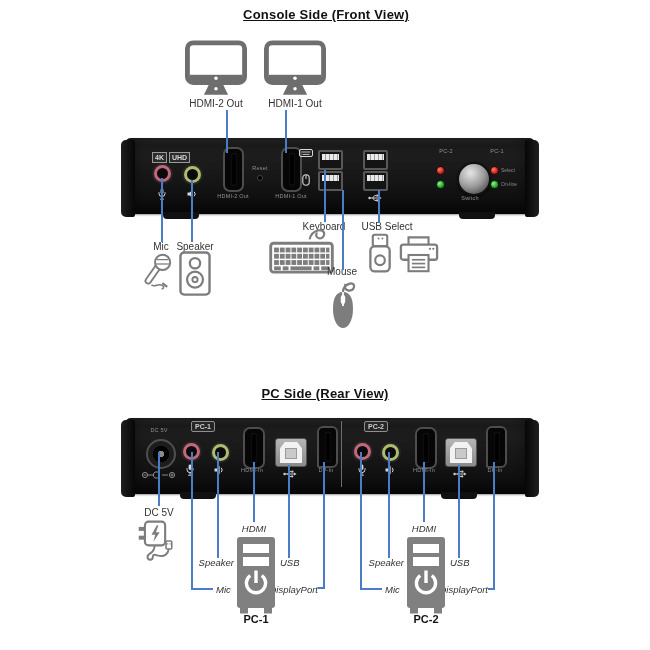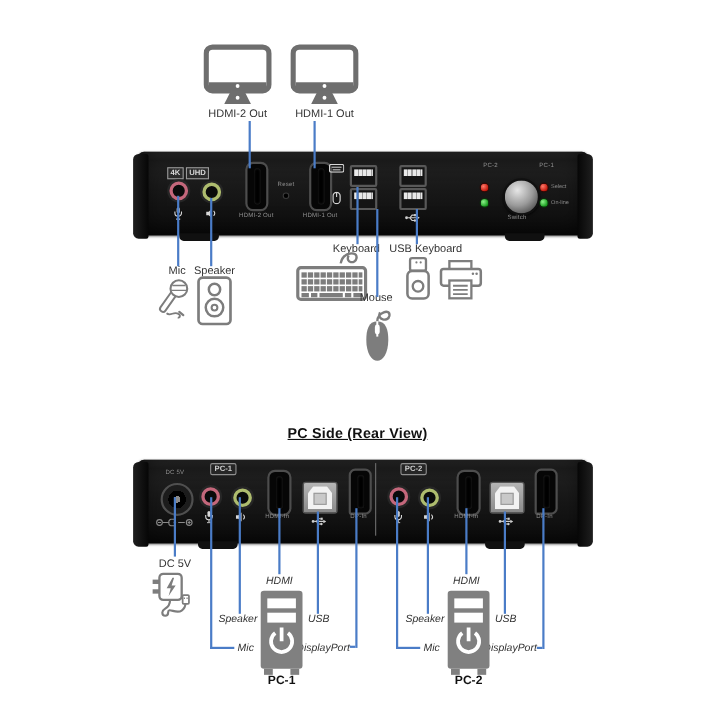--- a/index.html
+++ b/index.html
@@ -47,20 +47,21 @@
              background:radial-gradient(circle at 38% 30%,#e6e6e6,#9a9a9a 50%,#4c4c4c 85%,#2b2b2b);
              box-shadow:0 1px 2px rgba(0,0,0,.7);}
   .divider{background:#6d6d6d;}
   svg{display:block;}
 </style>
 </head>
 <body>
 
 <div class="canvas">
 
+  <div class="abs ttl ctr" style="left:176px;top:7px;width:300px;">Console Side (Front View)</div>
 
   <div class="abs" style="left:185px;top:40px;">
     <svg width="62" height="57" viewBox="0 0 64 58">
       <rect x="2.5" y="2.5" width="59" height="41" rx="6" fill="#fff" stroke="#6e6e6e" stroke-width="5"></rect>
       <rect x="5" y="35.5" width="54" height="7" fill="#6e6e6e"></rect>
       <circle cx="32" cy="39" r="1.8" fill="#fff"></circle>
       <path d="M26 43 h12 l6.5 13 h-25 z" fill="#6e6e6e"></path>
       <circle cx="32" cy="50" r="1.8" fill="#fff"></circle>
     </svg>
   </div>
@@ -248,21 +249,21 @@
   <div class="abs lbl ctr" style="left:312px;top:266px;width:60px;">Mouse</div>
   <div class="abs" style="left:328px;top:278px;">
     <svg width="30" height="52" viewBox="0 0 30 52">
       <path d="M15 14 C 15 6 27 2 26 9 C 25 15 14 13 17.5 6" fill="none" stroke="#7d7d7d" stroke-width="2.2"></path>
       <path d="M15 14 C 23 14 25 22 25 31 C 25 43 20 50 15 50 C 10 50 5 43 5 31 C 5 22 7 14 15 14 Z" fill="#7d7d7d"></path>
       <rect x="14.1" y="14" width="1.8" height="14" fill="#fff"></rect>
       <rect x="12.8" y="17" width="4.4" height="9" rx="2.2" fill="#fff"></rect>
     </svg>
   </div>
 
-  <div class="abs lbl ctr" style="left:352px;top:221px;width:70px;">USB Keyboard</div>
+  <div class="abs lbl ctr" style="left:352px;top:221px;width:70px;">USB Select</div>
   <div class="abs" style="left:367px;top:233px;">
     <svg width="27" height="41" viewBox="0 0 28 42">
       <rect x="6" y="1.5" width="15" height="12" rx="2" fill="#fff" stroke="#7d7d7d" stroke-width="2.2"></rect>
       <circle cx="12" cy="5.5" r="1" fill="#7d7d7d"></circle>
         <circle cx="16" cy="5.5" r="1" fill="#7d7d7d"></circle>
       <rect x="3.5" y="13.5" width="20" height="26" rx="4.5" fill="#fff" stroke="#7d7d7d" stroke-width="2.4"></rect>
       <circle cx="13.5" cy="28" r="5" fill="none" stroke="#7d7d7d" stroke-width="2.2"></circle>
     </svg>
   </div>
   <div class="abs" style="left:399px;top:235px;">

